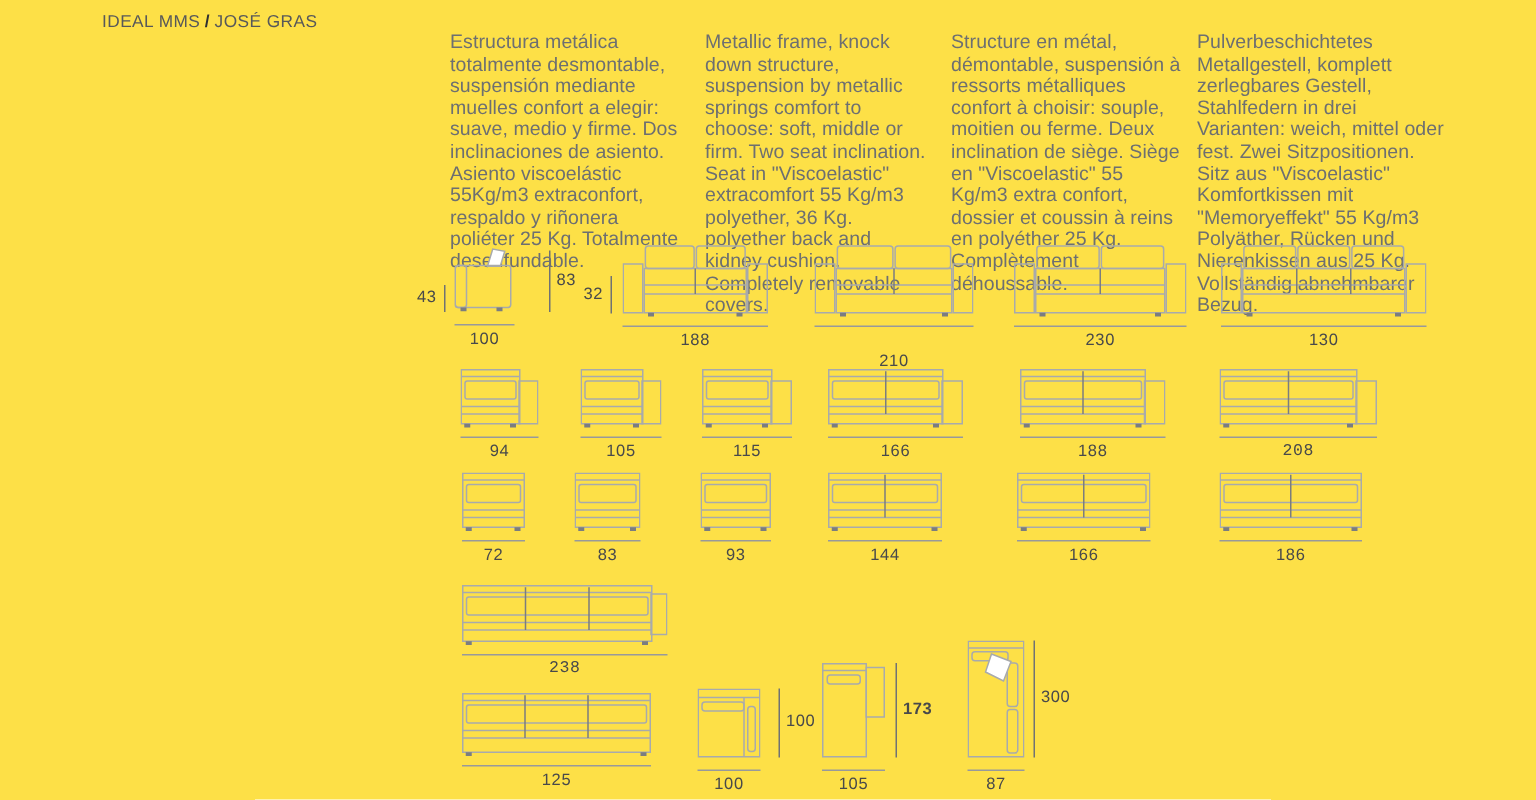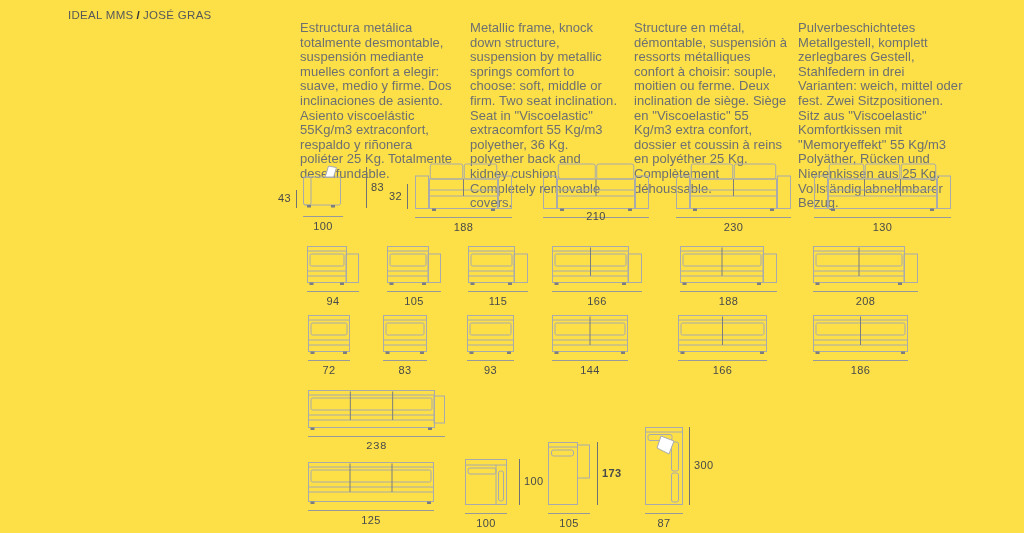--- a/index.html
+++ b/index.html
@@ -64,21 +64,21 @@
           <rect x="15.25" y="1" width="37" height="15" rx="2" fill="none" stroke="#a8aaac" stroke-width="1"></rect>
           <rect x="53.75" y="1" width="37" height="15" rx="2" fill="none" stroke="#a8aaac" stroke-width="1"></rect>
           <rect x="14.5" y="16" width="77" height="29.5" rx="0" fill="none" stroke="#a8aaac" stroke-width="1"></rect>
           <line x1="14.5" y1="27" x2="91.5" y2="27" stroke="#a8aaac" stroke-width="1"></line>
           <line x1="14.5" y1="33" x2="91.5" y2="33" stroke="#a8aaac" stroke-width="1"></line>
           <line x1="53" y1="16" x2="53" y2="33" stroke="#7b7d7f" stroke-width="1"></line>
           <rect x="17" y="45.5" width="4" height="2.5" fill="#7b7d7f"></rect>
           <rect x="85" y="45.5" width="4" height="2.5" fill="#7b7d7f"></rect>
         </svg></div>
       <div class="dimline-h" style="left: 543px; top: 217px; width: 106px;"></div>
-      <div class="dimlabel" style="left: 596px; top: 210px; transform: translateX(-50%);">210</div>
+      <div class="dimlabel" style="left: 596px; top: 235px; transform: translateX(-50%);">210</div>
       <div class="module" style="left: 676px; top: 163px;"><svg width="115" height="50">
           <rect x="0.5" y="13" width="13" height="32.5" rx="0" fill="none" stroke="#a8aaac" stroke-width="1"></rect>
           <rect x="101.5" y="13" width="13" height="32.5" rx="0" fill="none" stroke="#a8aaac" stroke-width="1"></rect>
           <rect x="15.25" y="1" width="41.5" height="15" rx="2" fill="none" stroke="#a8aaac" stroke-width="1"></rect>
           <rect x="58.25" y="1" width="41.5" height="15" rx="2" fill="none" stroke="#a8aaac" stroke-width="1"></rect>
           <rect x="14.5" y="16" width="86" height="29.5" rx="0" fill="none" stroke="#a8aaac" stroke-width="1"></rect>
           <line x1="14.5" y1="27" x2="100.5" y2="27" stroke="#a8aaac" stroke-width="1"></line>
           <line x1="14.5" y1="33" x2="100.5" y2="33" stroke="#a8aaac" stroke-width="1"></line>
           <line x1="57.5" y1="16" x2="57.5" y2="33" stroke="#7b7d7f" stroke-width="1"></line>
           <rect x="17" y="45.5" width="4" height="2.5" fill="#7b7d7f"></rect>
@@ -169,21 +169,21 @@
           <line x1="0.5" y1="5" x2="91.5" y2="5" stroke="#a8aaac" stroke-width="1"></line>
           <rect x="3" y="8" width="86" height="12" rx="1.5" fill="none" stroke="#a8aaac" stroke-width="1"></rect>
           <line x1="0.5" y1="25" x2="91.5" y2="25" stroke="#a8aaac" stroke-width="1"></line>
           <line x1="0.5" y1="30" x2="91.5" y2="30" stroke="#a8aaac" stroke-width="1"></line>
           <line x1="46" y1="1.5" x2="46" y2="30" stroke="#7b7d7f" stroke-width="1"></line>
           <rect x="91" y="8" width="13.5" height="28.5" rx="0" fill="none" stroke="#a8aaac" stroke-width="1"></rect>
           <rect x="2.5" y="36.5" width="4" height="2.5" fill="#7b7d7f"></rect>
           <rect x="85" y="36.5" width="4" height="2.5" fill="#7b7d7f"></rect>
         </svg></div>
       <div class="dimline-h" style="left: 813px; top: 291px; width: 105px;"></div>
-      <div class="dimlabel" style="left: 865.5px; top: 295px; transform: translateX(-50%);">208</div>
+      <div class="dimlabel" style="left: 865.5px; top: 295px; transform: translateX(-50%); font-family: Liberation Mono, monospace;">208</div>
       <div class="module" style="left: 308px; top: 315px;"><svg width="42" height="41">
           <rect x="0.5" y="0.5" width="41" height="36" rx="0" fill="none" stroke="#a8aaac" stroke-width="1"></rect>
           <line x1="0.5" y1="5" x2="41.5" y2="5" stroke="#a8aaac" stroke-width="1"></line>
           <rect x="3" y="8" width="36" height="12" rx="1.5" fill="none" stroke="#a8aaac" stroke-width="1"></rect>
           <line x1="0.5" y1="25" x2="41.5" y2="25" stroke="#a8aaac" stroke-width="1"></line>
           <line x1="0.5" y1="30" x2="41.5" y2="30" stroke="#a8aaac" stroke-width="1"></line>
           <rect x="2.5" y="36.5" width="4" height="2.5" fill="#7b7d7f"></rect>
           <rect x="35" y="36.5" width="4" height="2.5" fill="#7b7d7f"></rect>
         </svg></div>
       <div class="dimline-h" style="left: 308px; top: 360px; width: 42px;"></div>

